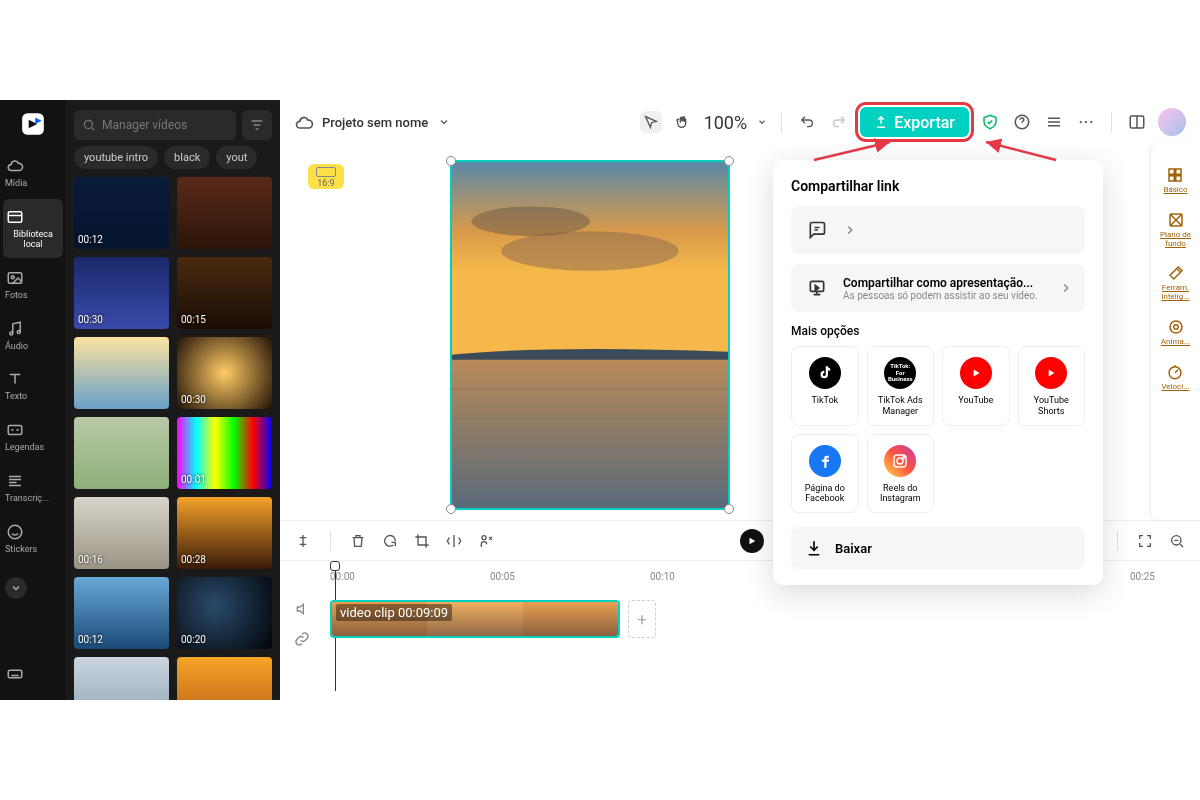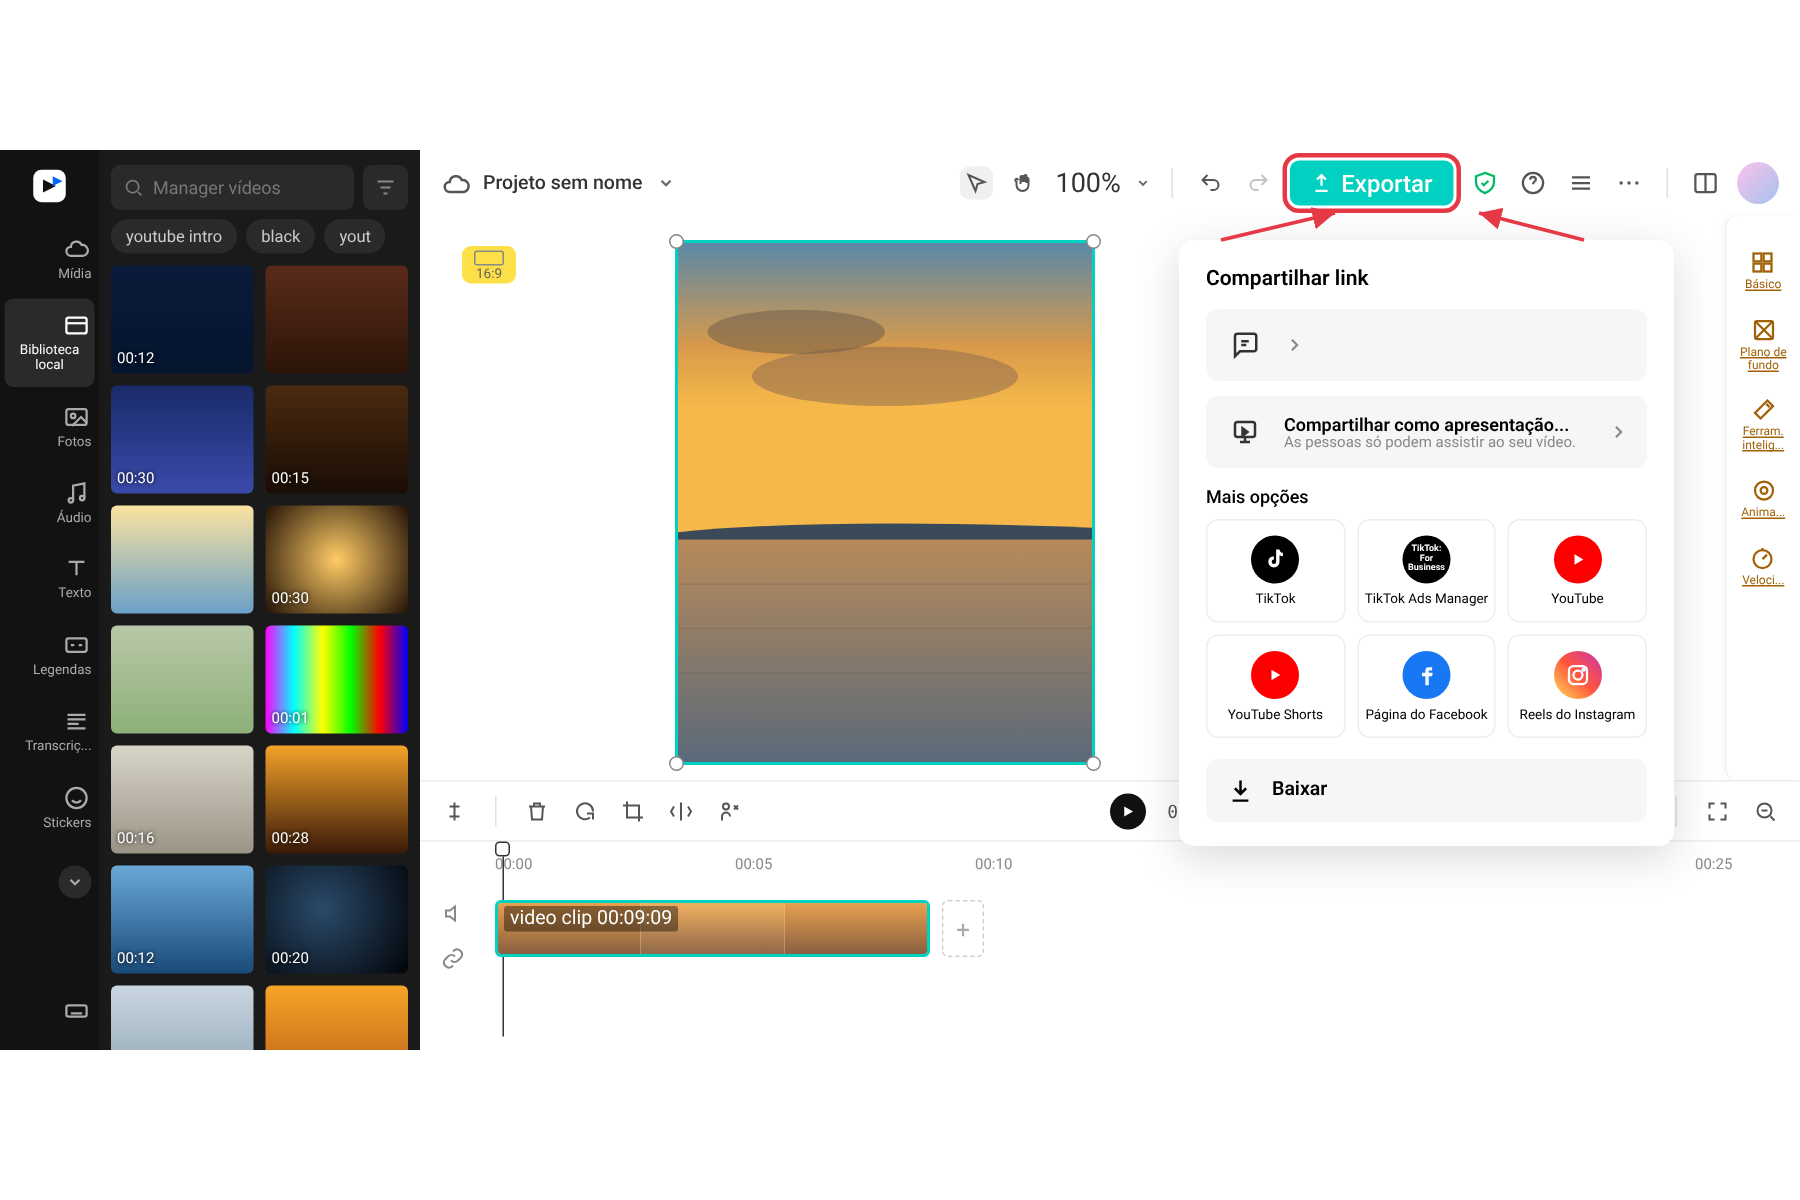--- a/index.html
+++ b/index.html
@@ -2,21 +2,21 @@
 <html><head>
 <meta charset="utf-8">
 <style>
   * { box-sizing: border-box; margin: 0; padding: 0; font-family: -apple-system, BlinkMacSystemFont, "Segoe UI", Roboto, sans-serif; }
   body { width: 1200px; height: 800px; overflow: hidden; background: #fff; position: relative; }
   .app { position: absolute; top: 100px; left: 0; width: 1200px; height: 600px; display: flex; background: #fff; }
 
   
   .left-nav { width: 66px; background: #121212; display: flex; flex-direction: column; align-items: center; padding-top: 10px; gap: 2px; }
   .logo { width: 28px; height: 28px; display:flex; align-items:center; justify-content:center; margin-bottom: 8px; }
-  .nav-item { width: 60px; display: flex; flex-direction: column; align-items: flex-end; justify-content: center; padding: 8px 2px; color: #aaa; cursor: pointer; border-radius: 6px; }
+  .nav-item { width: 60px; display: flex; flex-direction: column; align-items: flex-start; justify-content: center; padding: 8px 2px; color: #aaa; cursor: pointer; border-radius: 6px; }
   .nav-item.active { background: #2a2a2a; color: #fff; }
   .nav-item .ico { width: 20px; height: 20px; display:flex; align-items:center; justify-content:center; }
   .nav-item .lab { font-size: 9px; margin-top: 3px; text-align: center; line-height: 1.1; }
 
   
   .media-panel { width: 214px; background: #1a1a1a; display: flex; flex-direction: column; }
   .search-row { display: flex; gap: 6px; padding: 10px 8px 6px 8px; }
   .search-box { flex: 1; background: #2a2a2a; border-radius: 6px; height: 30px; display: flex; align-items: center; padding: 0 8px; color: #777; font-size: 12px; gap: 6px; }
   .filter-btn { width: 30px; height: 30px; background: #2a2a2a; border-radius: 6px; display:flex; align-items:center; justify-content:center; color:#888; }
   .chips { display: flex; gap: 6px; padding: 0 8px 8px 8px; overflow: hidden; }
@@ -75,30 +75,30 @@
   .playhead .line { width:1px;height:120px;background:#333;margin-left:5px; }
   .tracks { margin-top:6px; }
   .track-row { display:flex; align-items:center; gap:8px; height:44px; }
   .track-ico-col { position:absolute; left:14px; width:28px; display:flex; flex-direction:column; gap:14px; top:40px; color:#888; }
   .clip { position:relative; height:38px; border:2px solid #00d1c1; border-radius:4px; overflow:hidden; display:flex; }
   .clip .seg { flex:1; }
   .clip .lab { position:absolute; top:2px; left:4px; font-size:13px; color:#fff; background:rgba(0,0,0,0.4); padding:1px 4px; border-radius:2px; }
   .clip-add { width:28px;height:38px;border:1.5px dashed #ccc;border-radius:4px;display:flex;align-items:center;justify-content:center;color:#aaa;font-size:16px; }
 
   
-  .popover { position:absolute; top:60px; right:84px; width:330px; background:#fff; border-radius:10px; box-shadow:0 8px 30px rgba(0,0,0,0.15); padding:18px 18px 16px 18px; z-index:40; }
+  .popover { position:absolute; top:60px; right:97px; width:330px; background:#fff; border-radius:10px; box-shadow:0 8px 30px rgba(0,0,0,0.15); padding:18px 18px 16px 18px; z-index:40; }
   .popover h3 { font-size:14px; font-weight:600; margin-bottom:12px; }
   .share-card { background:#f6f6f6; border-radius:8px; padding:10px 12px; display:flex; align-items:center; gap:12px; margin-bottom:10px; cursor:pointer; }
   .share-card .ic { width:28px;height:28px;display:flex;align-items:center;justify-content:center;color:#333; }
   .share-card .txt { flex:1; }
   .share-card .t1 { font-size:12px; font-weight:600; }
   .share-card .t2 { font-size:10px; color:#888; white-space:nowrap; overflow:hidden; text-overflow:ellipsis; }
   .share-card .chev { color:#888; }
   .more-h { font-size:12px; font-weight:500; margin:12px 0 8px 0; }
-  .share-grid { display:grid; grid-template-columns:repeat(3,1fr); gap:8px; }
+  .share-grid { display:grid; grid-template-columns:repeat(4,1fr); gap:8px; }
   .share-tile { border:1px solid #eee; border-radius:8px; padding:10px 4px 8px 4px; display:flex; flex-direction:column; align-items:center; cursor:pointer; }
   .share-tile .circ { width:32px;height:32px;border-radius:50%;display:flex;align-items:center;justify-content:center;color:#fff;font-weight:700; }
   .share-tile .t { font-size:9px; text-align:center; margin-top:6px; line-height:1.2; }
   .download-btn { margin-top:14px; background:#f6f6f6; border-radius:8px; height:42px; display:flex; align-items:center; gap:12px; padding:0 14px; cursor:pointer; font-size:13px; font-weight:600; }
 
   svg { display:block; }
 </style>
 </head>
 <body>
 

